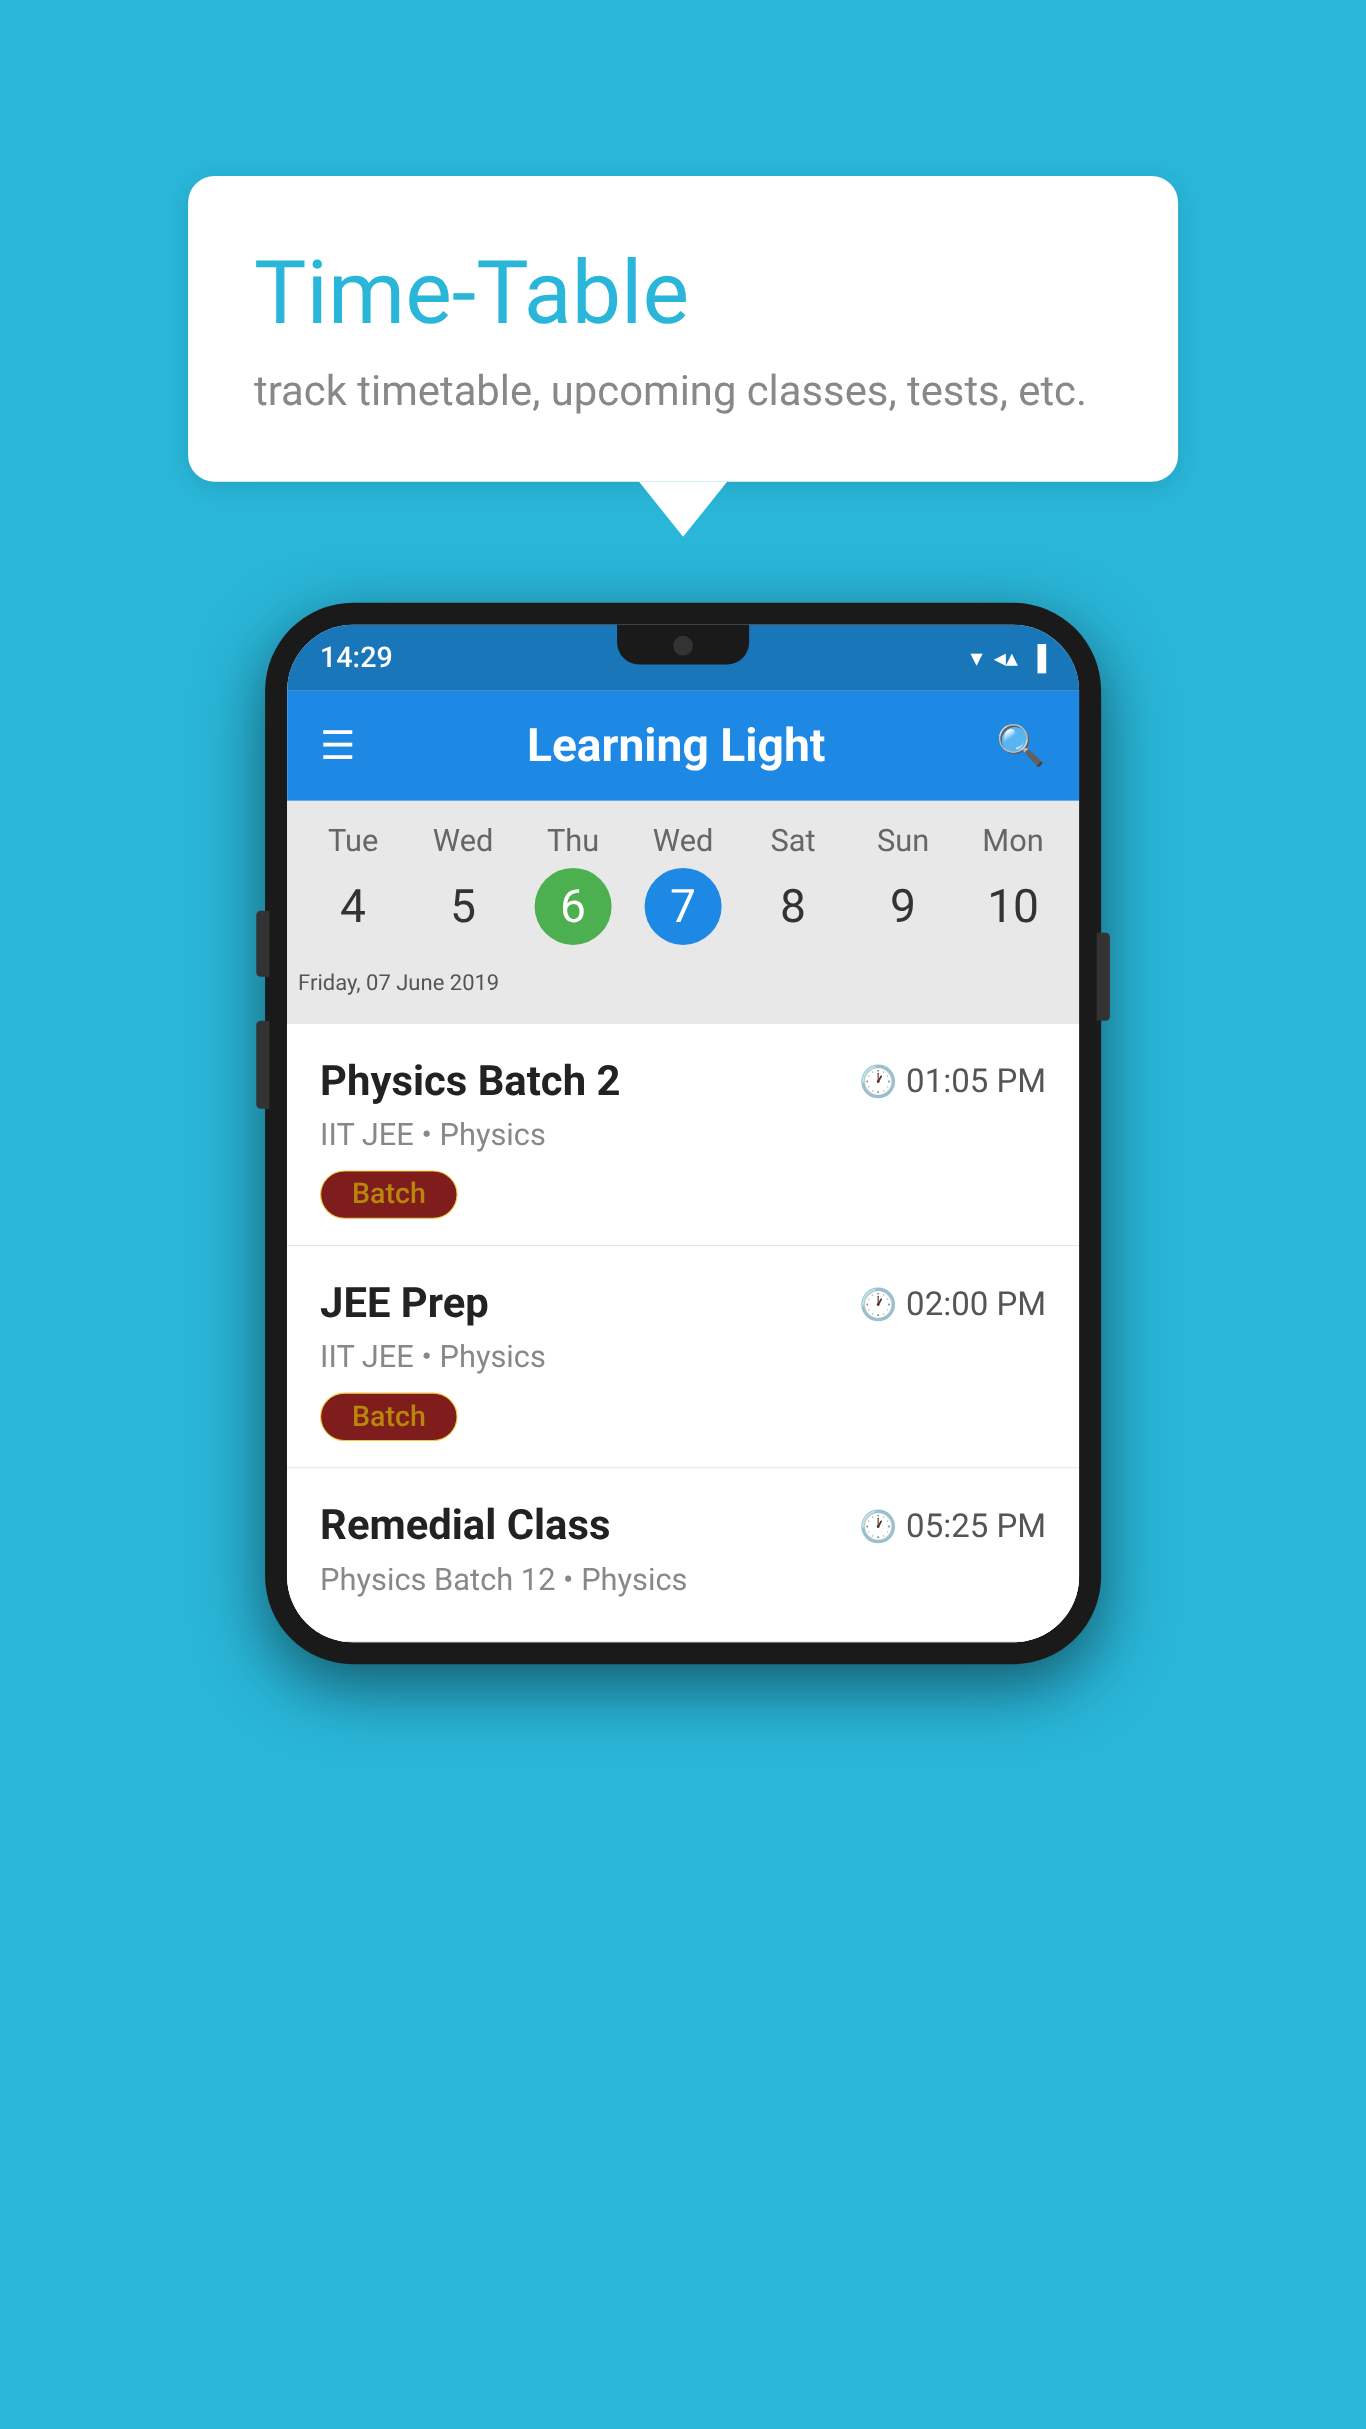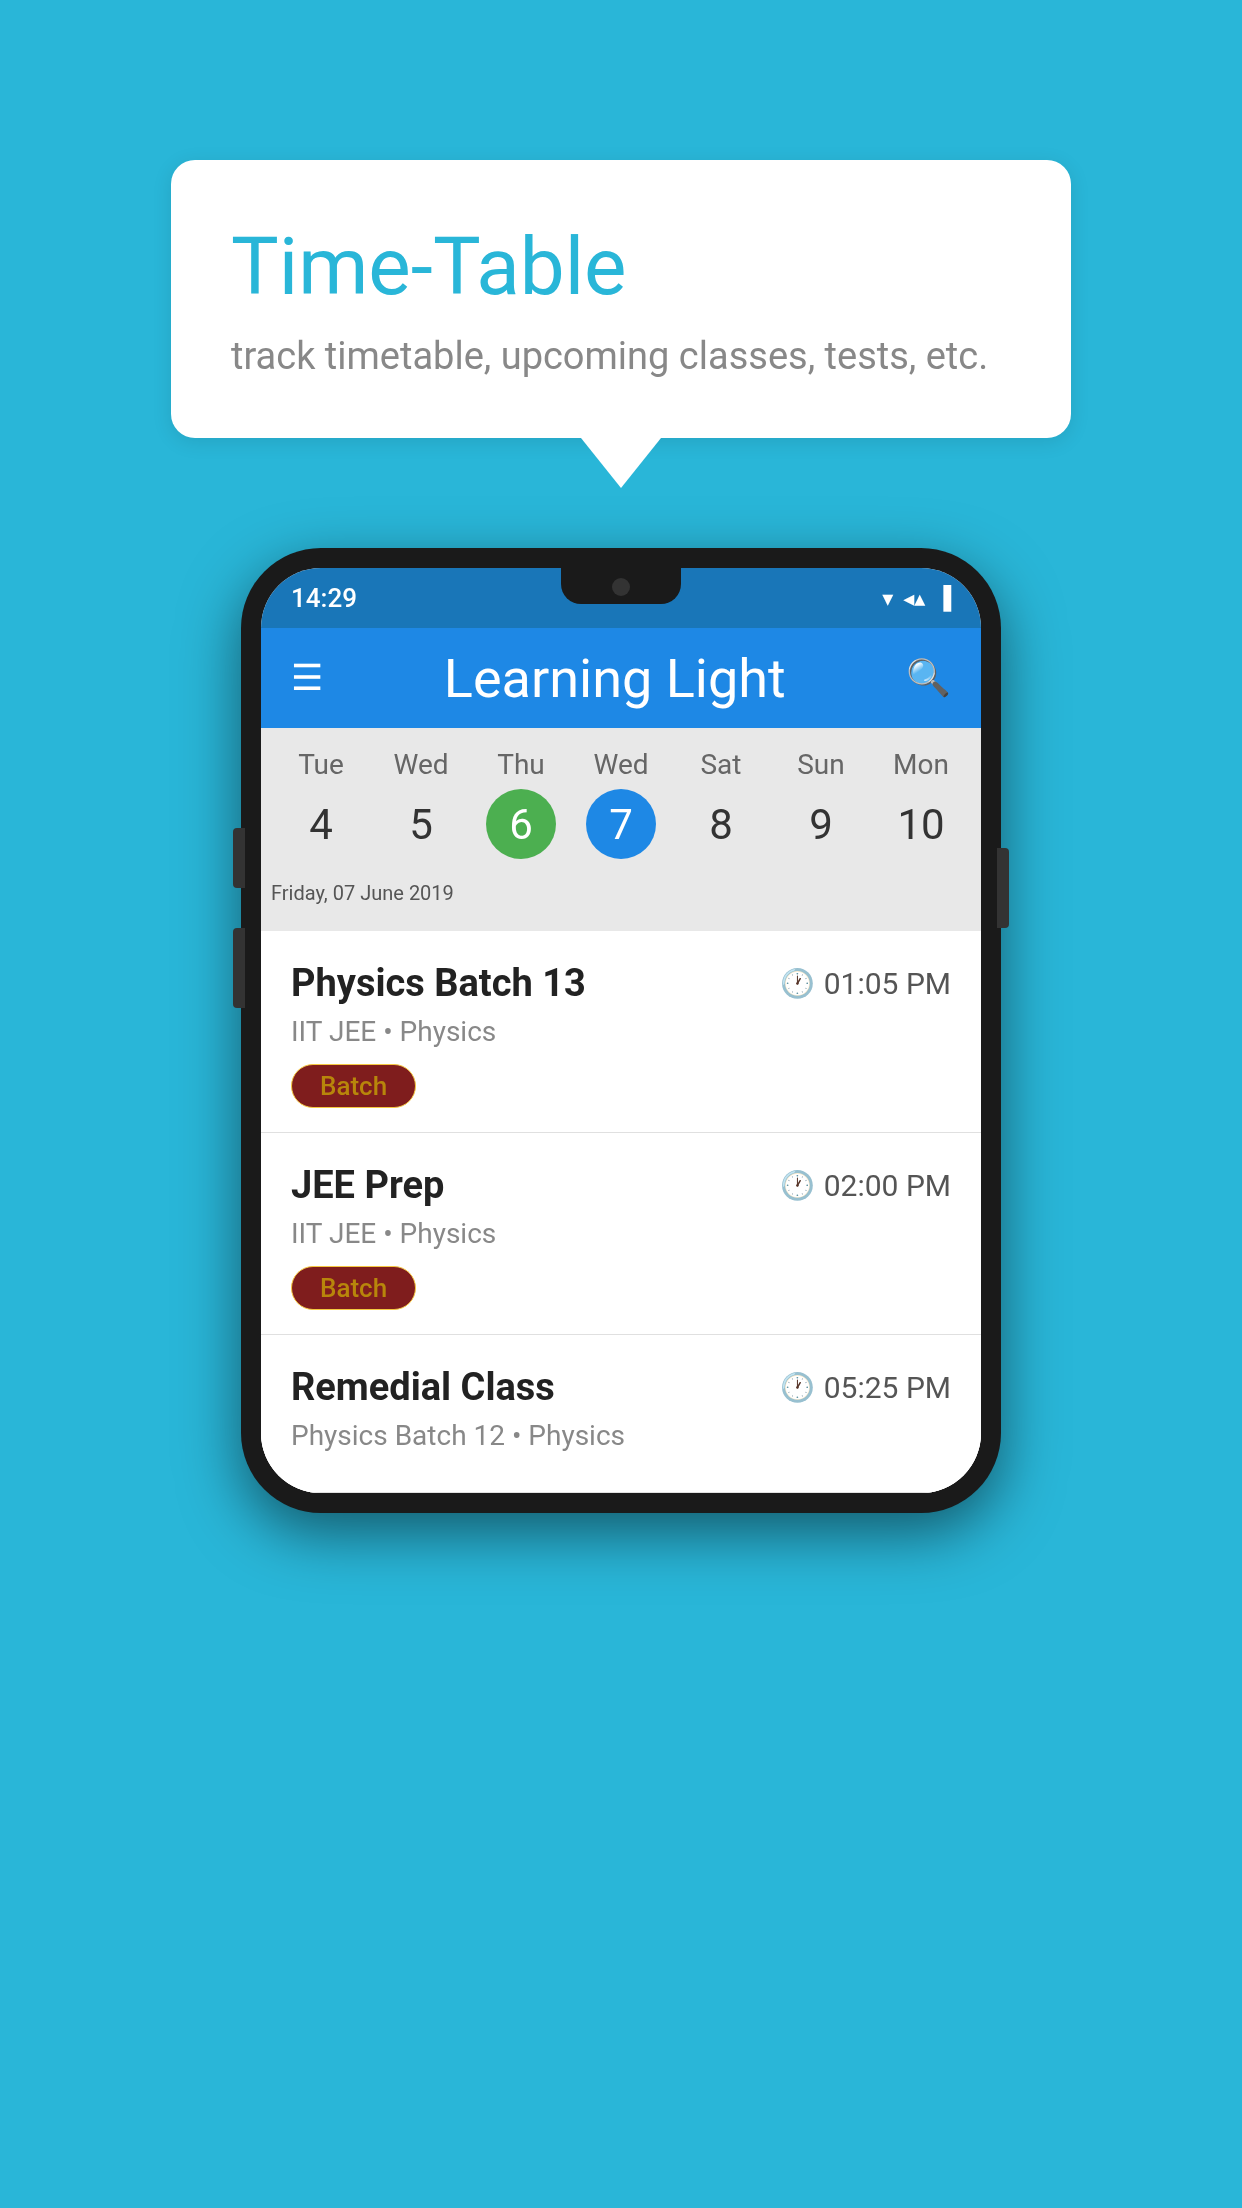--- a/index.html
+++ b/index.html
@@ -134,22 +134,22 @@
     }
 
     .app-bar-menu {
       color: white;
       font-size: 36px;
       line-height: 1;
     }
 
     .app-bar-title {
       color: white;
-      font-size: 54px;
-      font-weight: 400;
+      font-size: 42px;
+      font-weight: 700;
     }
 
     .app-bar-search {
       color: white;
       font-size: 36px;
     }
 
     
     .calendar-strip {
       background: #e8e8e8;
@@ -366,21 +366,21 @@
             <div class="day-number">10</div>
           </div>
         </div>
         <div class="calendar-date-label">Friday, 07 June 2019</div>
       </div>
 
       <div class="schedule-list">
 
         <div class="schedule-item">
           <div class="schedule-item-header">
-            <span class="schedule-item-title">Physics Batch 13</span>
+            <span class="schedule-item-title">Physics Batch 2</span>
             <div class="schedule-item-time">
               <span class="clock-icon">🕐</span>
               <span>01:05 PM</span>
             </div>
           </div>
           <div class="schedule-item-subtitle">IIT JEE • Physics</div>
           <span class="batch-badge">Batch</span>
         </div>
 
         <div class="schedule-item">

